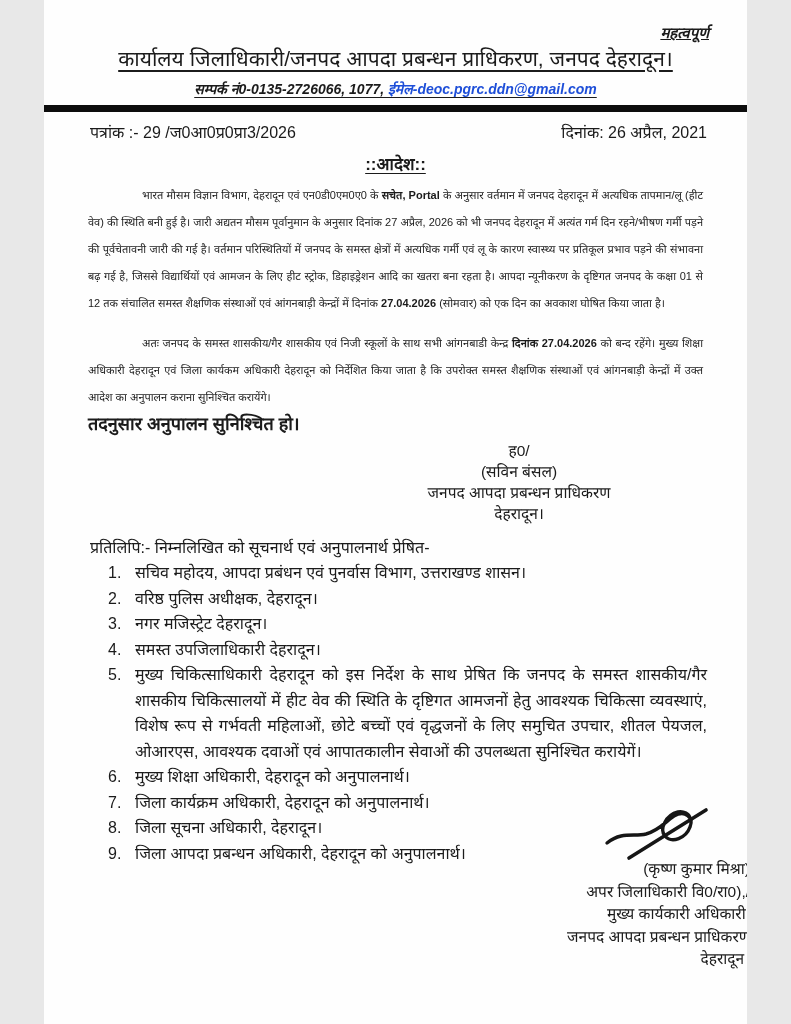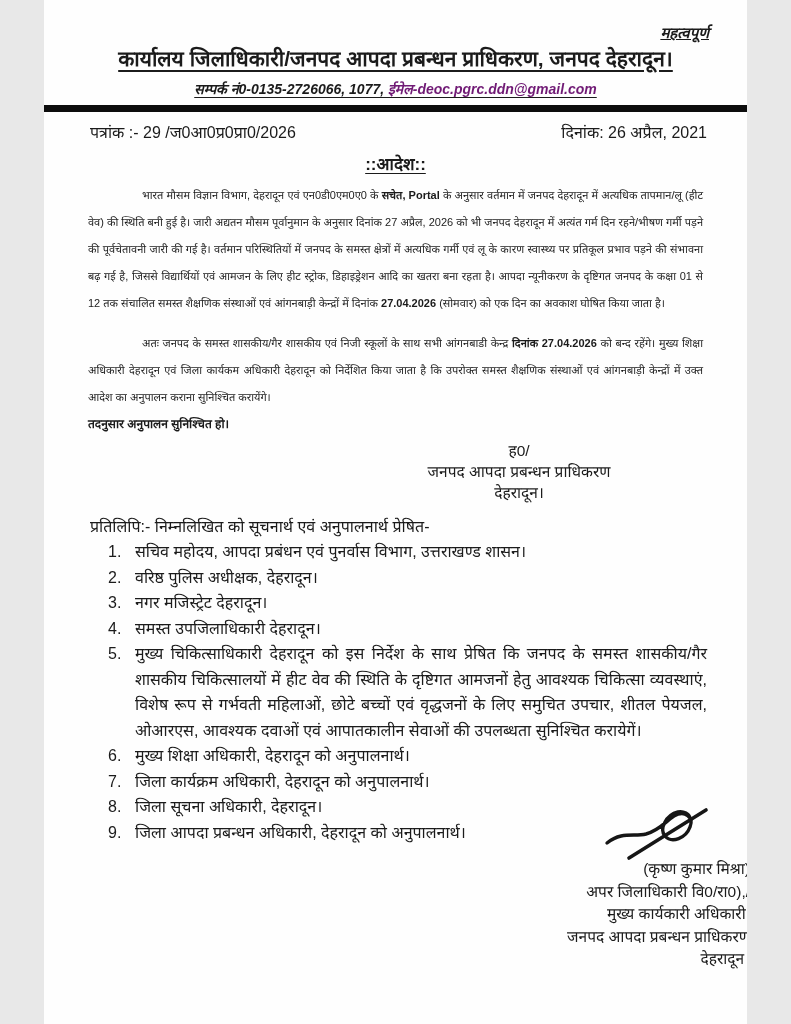--- a/index.html
+++ b/index.html
@@ -20,34 +20,34 @@
     right: 38px;
     font-size: 15px;
     font-style: italic;
     font-weight: bold;
     text-decoration: underline;
   }
   .office-title {
     margin: 44px 30px 0 30px;
     text-align: center;
     font-size: 21px;
-    font-weight: bold;
+    font-weight: normal;
     text-decoration: underline;
     text-underline-offset: 4px;
   }
   .contact-line {
     margin-top: 7px;
     text-align: center;
     font-size: 14px;
     font-style: italic;
     font-weight: bold;
     text-decoration: underline;
     text-underline-offset: 3px;
   }
-  .contact-line .email { color: #701a75; cursor: pointer; }
+  .contact-line .email { color: #1d4ed8; cursor: pointer; }
   .rule {
     margin-top: 7px;
     height: 3px;
     border-top: 5px solid #0d0d0d;
     border-bottom: 2px solid #0d0d0d;
   }
   .ref-row {
     display: flex;
     justify-content: space-between;
     padding: 9px 40px 0 46px;
@@ -64,21 +64,21 @@
   .body-block { padding: 0 44px; }
   .para {
     margin-top: 7px;
     font-size: 11px;
     line-height: 27px;
     text-align: justify;
     text-indent: 54px;
   }
   .para.second { margin-top: 13px; }
   .closing-line {
-    font-size: 12px;
+    font-size: 18px;
     line-height: 27px;
     font-weight: bold;
   }
   .bseg { font-weight: bold; }
   .sig1 {
     width: 280px;
     margin: 3px 88px 12px auto;
     text-align: center;
     font-size: 15.5px;
     line-height: 20px;
@@ -123,36 +123,37 @@
 
   <div class="important">महत्वपूर्ण</div>
 
   <div class="office-title">कार्यालय जिलाधिकारी/जनपद आपदा प्रबन्धन प्राधिकरण, जनपद देहरादून।</div>
 
   <div class="contact-line"><span>सम्पर्क नं0-0135-2726066, 1077, </span><span class="email">ईमेल-deoc.pgrc.ddn@gmail.com</span></div>
 
   <div class="rule"></div>
 
   <div class="ref-row">
-    <span>पत्रांक :- 29 /ज0आ0प्र0प्रा0/2026</span>
+    <span>पत्रांक :- 29 /ज0आ0प्र0प्रा3/2026</span>
     <span>दिनांक: 26 अप्रैल, 2021</span>
   </div>
 
   <div class="order-heading">::आदेश::</div>
 
   <div class="body-block">
     <p class="para"><span>भारत मौसम विज्ञान विभाग, देहरादून एवं एन0डी0एम0ए0 के </span><span class="bseg">सचेत, Portal</span><span> के अनुसार वर्तमान में जनपद देहरादून में अत्यधिक तापमान/लू (हीट वेव) की स्थिति बनी हुई है। जारी अद्यतन मौसम पूर्वानुमान के अनुसार दिनांक 27 अप्रैल, 2026 को भी जनपद देहरादून में अत्यंत गर्म दिन रहने/भीषण गर्मी पड़ने की पूर्वचेतावनी जारी की गई है। वर्तमान परिस्थितियों में जनपद के समस्त क्षेत्रों में अत्यधिक गर्मी एवं लू के कारण स्वास्थ्य पर प्रतिकूल प्रभाव पड़ने की संभावना बढ़ गई है, जिससे विद्यार्थियों एवं आमजन के लिए हीट स्ट्रोक, डिहाइड्रेशन आदि का खतरा बना रहता है। आपदा न्यूनीकरण के दृष्टिगत जनपद के कक्षा 01 से 12 तक संचालित समस्त शैक्षणिक संस्थाओं एवं आंगनबाड़ी केन्द्रों में दिनांक </span><span class="bseg">27.04.2026</span><span> (सोमवार) को एक दिन का अवकाश घोषित किया जाता है।</span></p>
 
     <p class="para second"><span>अतः जनपद के समस्त शासकीय/गैर शासकीय एवं निजी स्कूलों के साथ सभी आंगनबाडी केन्द्र </span><span class="bseg">दिनांक 27.04.2026</span><span> को बन्द रहेंगे। मुख्य शिक्षा अधिकारी देहरादून एवं जिला कार्यकम अधिकारी देहरादून को निर्देशित किया जाता है कि उपरोक्त समस्त शैक्षणिक संस्थाओं एवं आंगनबाड़ी केन्द्रों में उक्त आदेश का अनुपालन कराना सुनिश्चित करायेंगे।</span></p>
 
     <div class="closing-line">तदनुसार अनुपालन सुनिश्चित हो।</div>
   </div>
 
   <div class="sig1">
     <div>ह0/</div>
+    <div>(सविन बंसल)</div>
     <div>जनपद आपदा प्रबन्धन प्राधिकरण</div>
     <div>देहरादून।</div>
   </div>
 
   <div class="copies">
     <div class="copies-heading">प्रतिलिपि:- निम्नलिखित को सूचनार्थ एवं अनुपालनार्थ प्रेषित-</div>
     <div class="copy-list">
       <div class="copy-item">
           <span class="num">1.</span>
           <span class="txt">सचिव महोदय, आपदा प्रबंधन एवं पुनर्वास विभाग, उत्तराखण्ड शासन।</span>

